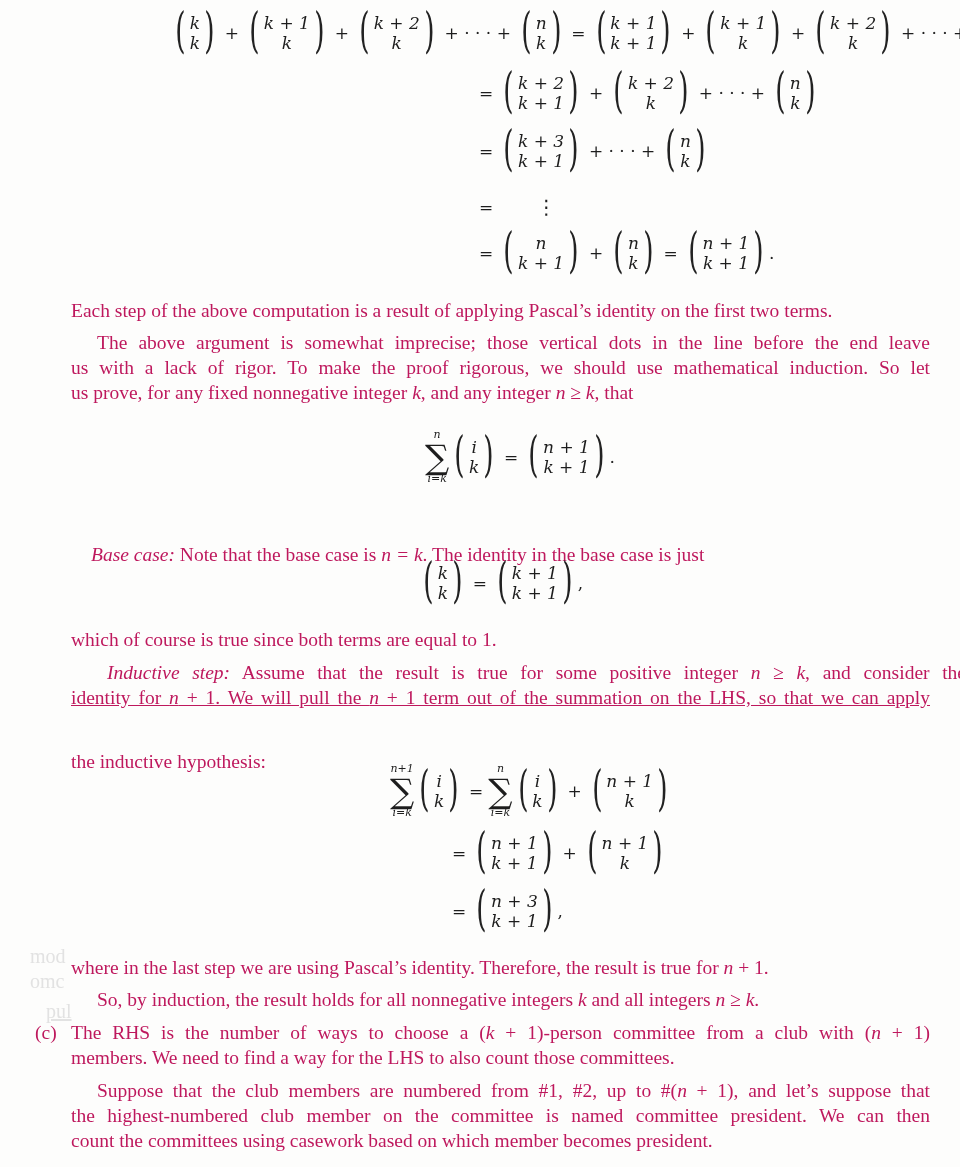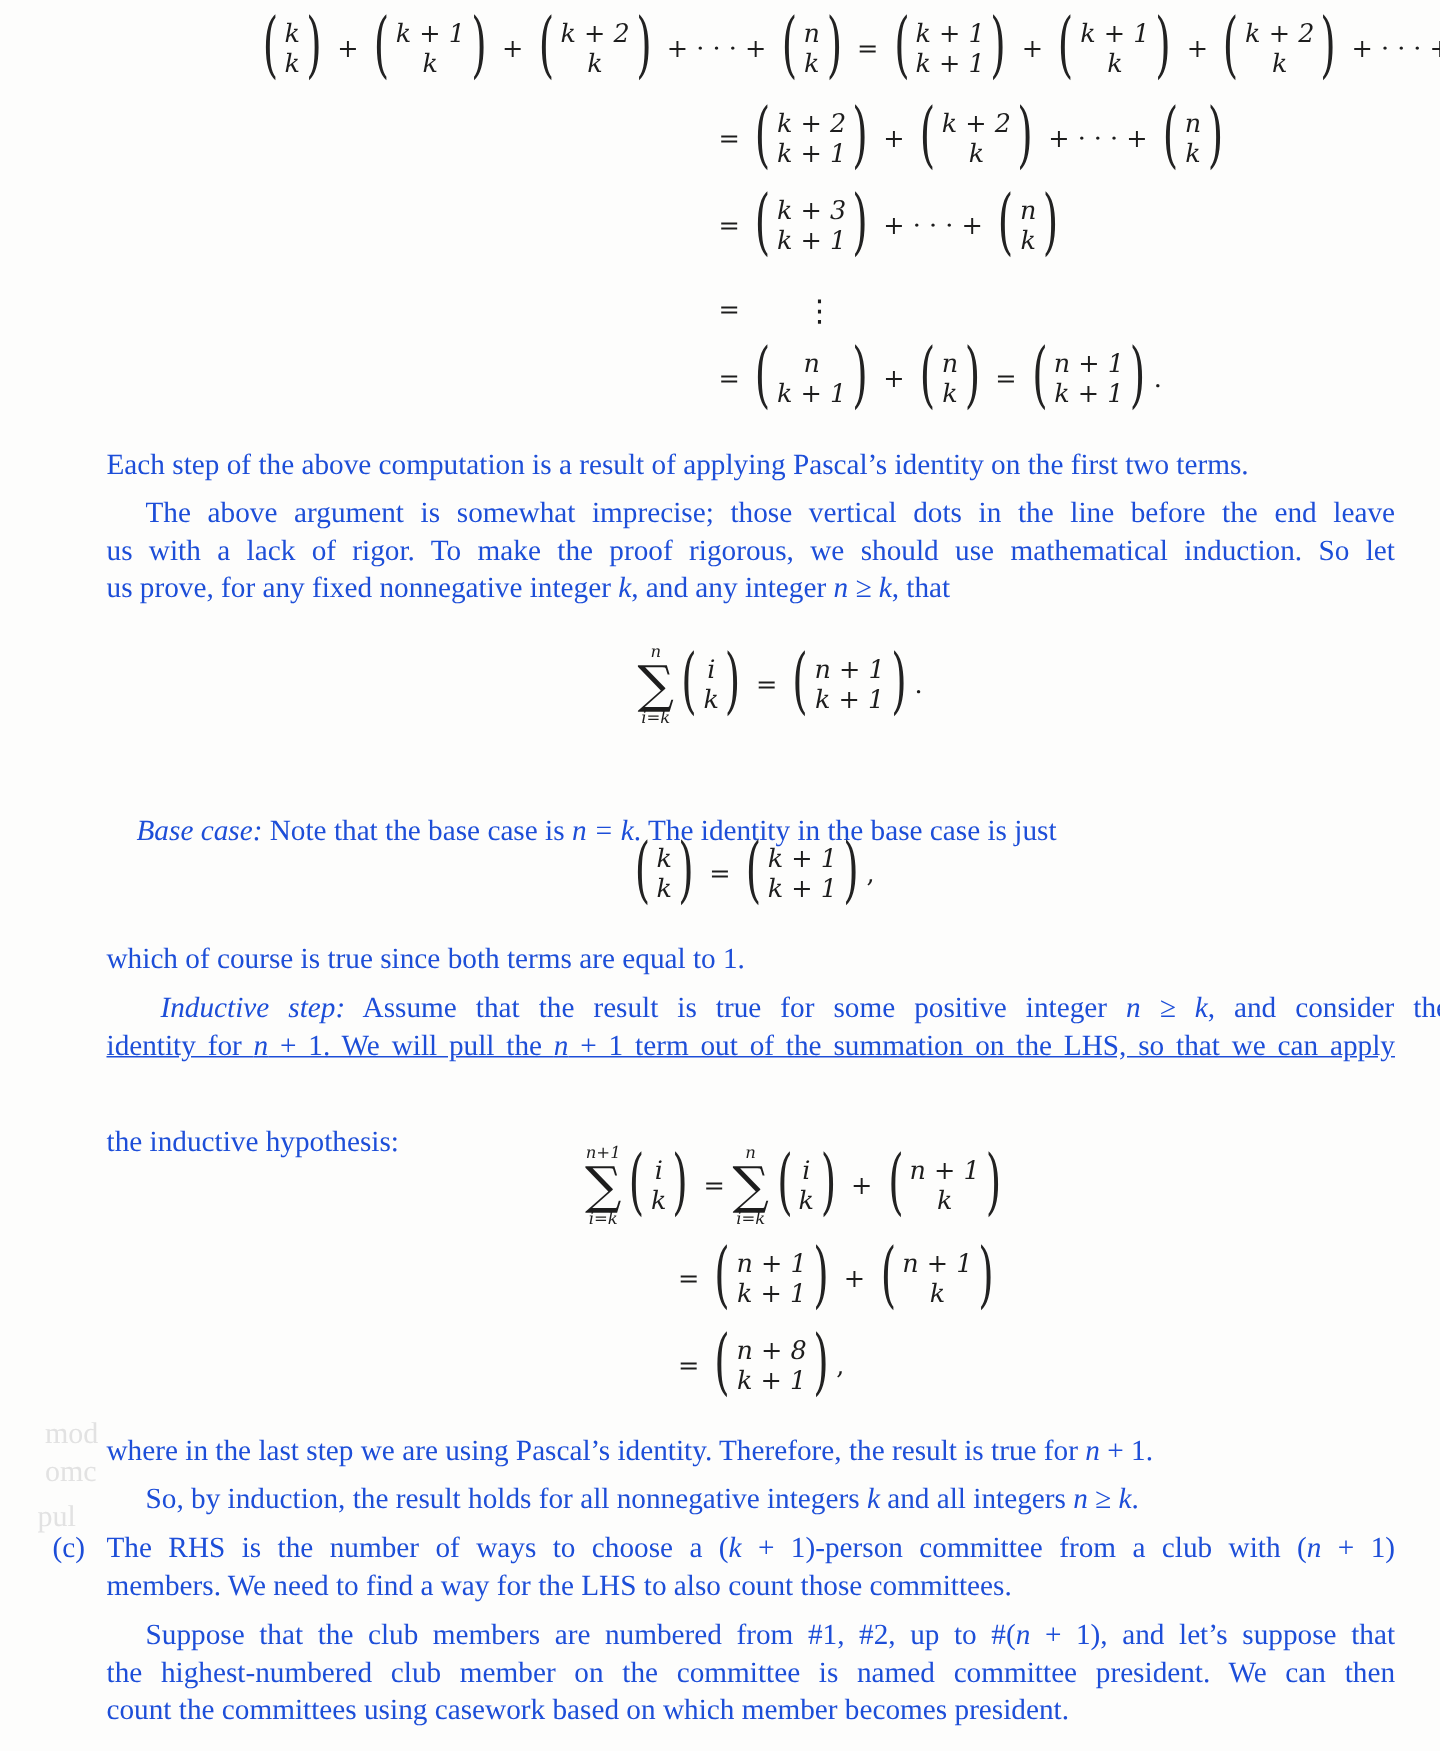--- a/index.html
+++ b/index.html
@@ -1,18 +1,18 @@
 <!DOCTYPE html>
 <html><head>
 <meta charset="utf-8">
 <style>
   html, body { margin:0; padding:0; }
   body { width:960px; height:1167px; background:#fdfdfc; position:relative; overflow:hidden;
          font-family:"DejaVu Serif", "Liberation Serif", serif; color:#1c1c1c; }
-  .txt { position:absolute; font-family:"Liberation Serif", serif; font-size:19.5px; line-height:25px; color:#1d4ed8; white-space:nowrap; }
+  .txt { position:absolute; font-family:"Liberation Serif", serif; font-size:19.5px; line-height:25px; color:#be185d; white-space:nowrap; }
   .just { white-space:normal; text-align:justify; text-align-last:justify; }
   .it { font-style:italic; }
   .m { position:absolute; font-family:"DejaVu Serif", serif; font-size:17px; color:#1d1d1d; display:flex; align-items:center; white-space:nowrap; }
   .binom { display:inline-flex; align-items:center; margin:0 1px; }
   .paren { font-family:"DejaVu Serif", serif; font-weight:200; font-size:48px; line-height:1; transform:scaleX(0.55); display:inline-block; margin-top:-6px; color:#222; }
   .stack { display:inline-flex; flex-direction:column; align-items:center; line-height:20px; font-style:italic; font-size:17px; }
   .op { margin:0 5px; font-size:17px; }
   .sum { display:inline-flex; flex-direction:column; align-items:center; font-style:italic; }
   .sum .lim { font-size:11px; line-height:12px; }
   .sum .sig { font-size:34px; line-height:32px; font-style:normal; }
@@ -302,31 +302,31 @@
       </span>
       <span class="paren">)</span>
     </span>
 </div>
 
 <div class="m" style="left:447px; top:886px; height:50px;">
   <span class="op">=</span>
   <span class="binom">
       <span class="paren">(</span>
       <span class="stack">
-        <span>n + 8</span>
+        <span>n + 3</span>
         <span>k + 1</span>
       </span>
       <span class="paren">)</span>
     </span>
   <span>,</span>
 </div>
 
 <div class="ghost" style="left:30px; top:945px;">mod</div>
 <div class="ghost" style="left:30px; top:970px;">omc</div>
-<div class="ghost" style="left:25px; top:1000px;">pul</div>
+<div class="ghost" style="left:46px; top:1000px;text-decoration:underline;">pul</div>
 
 <div class="txt" style="left:71px; top:955px;">
   <span>where in the last step we are using Pascal’s identity. Therefore, the result is true for </span><span class="it">n</span><span> + 1.</span>
 </div>
 <div class="txt" style="left:97px; top:987px;">
   <span>So, by induction, the result holds for all nonnegative integers </span><span class="it">k</span><span> and all integers </span><span class="it">n ≥ k</span><span>.</span>
 </div>
 
 <div class="txt" style="left:35px; top:1020px;">(c)</div>
 <div class="txt just" style="left:71px; top:1020px; width:859px;">

